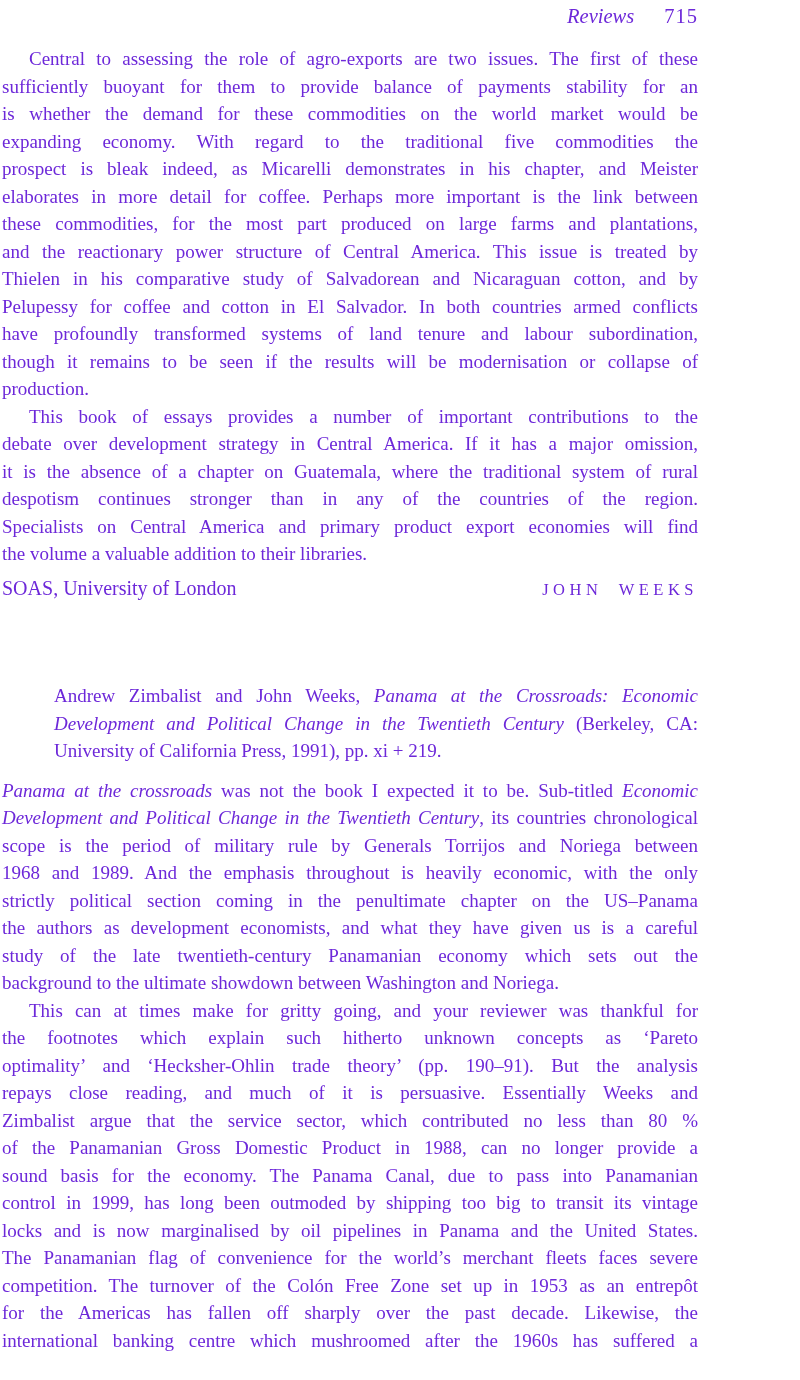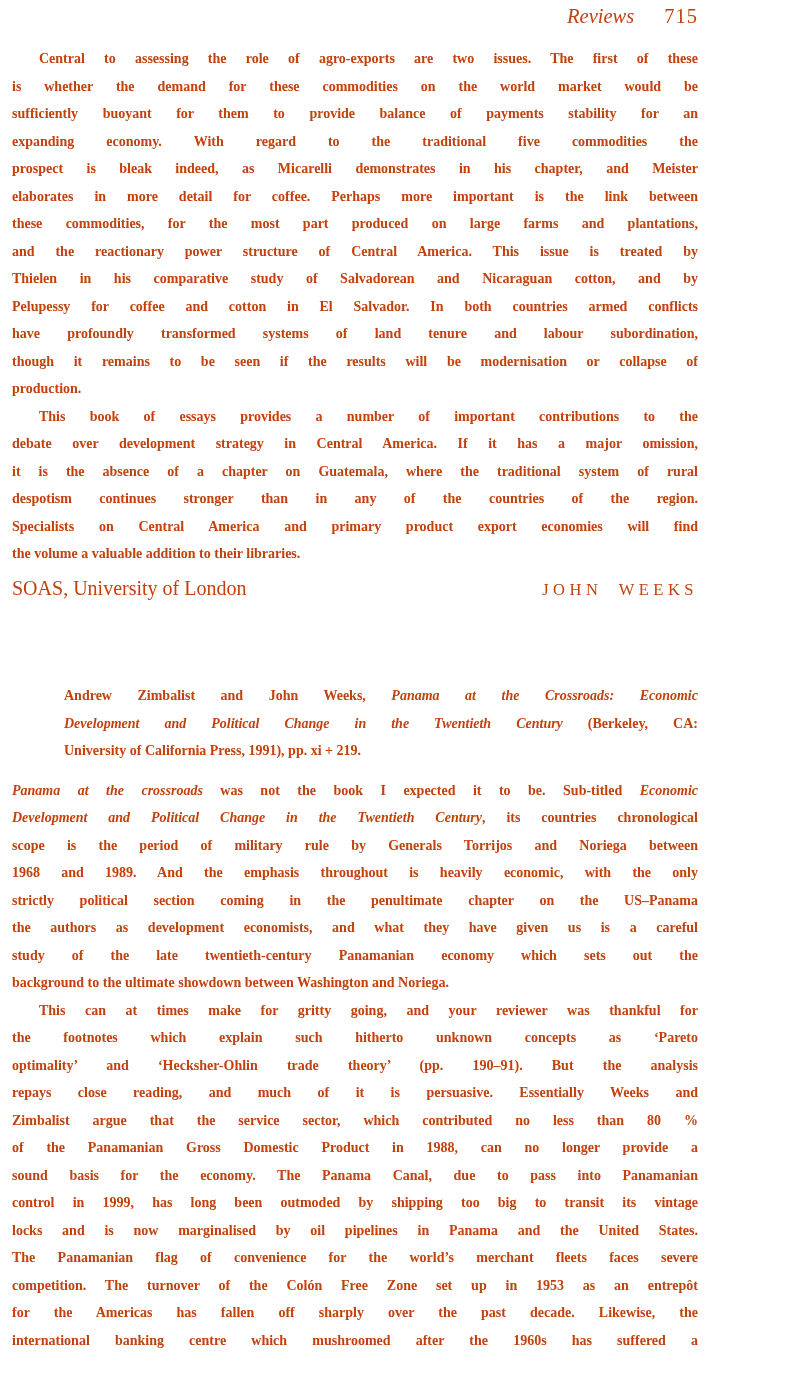--- a/index.html
+++ b/index.html
@@ -2,51 +2,50 @@
 <html><head>
 <meta charset="utf-8">
 <style>
   html, body { margin: 0; padding: 0; background: #ffffff; }
   .page {
     position: relative;
     width: 706px;
     height: 1380px;
     margin: 0;
     background: #ffffff;
-    color: #c2410c;
+    color: #6d28d9;
     font-family: "Liberation Serif", "DejaVu Serif", serif;
     box-sizing: border-box;
-    padding: 3px 8px 0 12px;
+    padding: 3px 8px 0 2px;
     overflow: hidden;
   }
   
   .running-head {
     display: flex;
     justify-content: flex-end;
     align-items: baseline;
     gap: 30px;
     font-size: 20.5px;
     line-height: 27px;
     margin-bottom: 15px;
   }
   .rh-title { font-style: italic; }
   .rh-page { letter-spacing: 1px; }
 
   
   .para, .citation { margin: 0; }
   .line {
-    font-size: 14px;
+    font-size: 19px;
     line-height: 27.5px;
     height: 27.5px;
     text-align: justify;
     text-align-last: justify;
     text-justify: inter-word;
     hyphens: none;
     white-space: normal;
-    font-weight: bold;
   }
   .line.last { text-align-last: left; }
   .indent .line:first-child { text-indent: 27px; }
   .it { font-style: italic; }
 
   
   .signature {
     display: flex;
     justify-content: space-between;
     align-items: baseline;
@@ -71,22 +70,22 @@
 
 <div class="page">
 
   <div class="running-head">
     <span class="rh-title">Reviews</span>
     <span class="rh-page">715</span>
   </div>
 
   <div class="para indent">
       <div class="line"><span>Central to assessing the role of agro-exports are two issues. The first of these</span></div>
+      <div class="line"><span>sufficiently buoyant for them to provide balance of payments stability for an</span></div>
       <div class="line"><span>is whether the demand for these commodities on the world market would be</span></div>
-      <div class="line"><span>sufficiently buoyant for them to provide balance of payments stability for an</span></div>
       <div class="line"><span>expanding economy. With regard to the traditional five commodities the</span></div>
       <div class="line"><span>prospect is bleak indeed, as Micarelli demonstrates in his chapter, and Meister</span></div>
       <div class="line"><span>elaborates in more detail for coffee. Perhaps more important is the link between</span></div>
       <div class="line"><span>these commodities, for the most part produced on large farms and plantations,</span></div>
       <div class="line"><span>and the reactionary power structure of Central America. This issue is treated by</span></div>
       <div class="line"><span>Thielen in his comparative study of Salvadorean and Nicaraguan cotton, and by</span></div>
       <div class="line"><span>Pelupessy for coffee and cotton in El Salvador. In both countries armed conflicts</span></div>
       <div class="line"><span>have profoundly transformed systems of land tenure and labour subordination,</span></div>
       <div class="line"><span>though it remains to be seen if the results will be modernisation or collapse of</span></div>
       <div class="line last"><span>production.</span></div>

